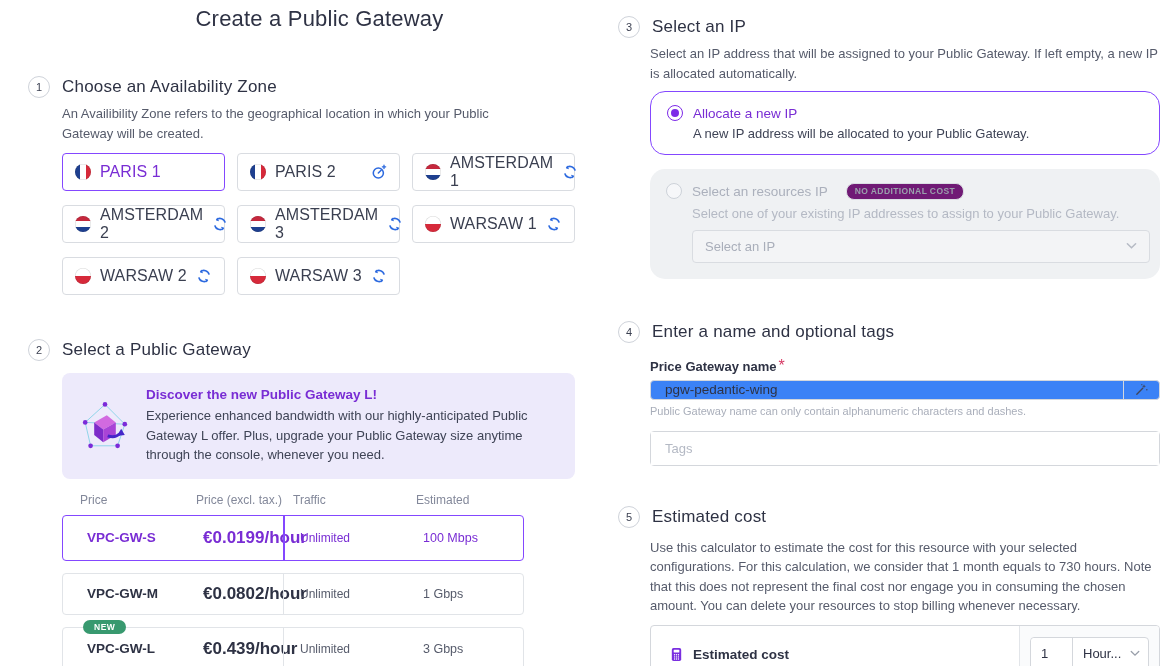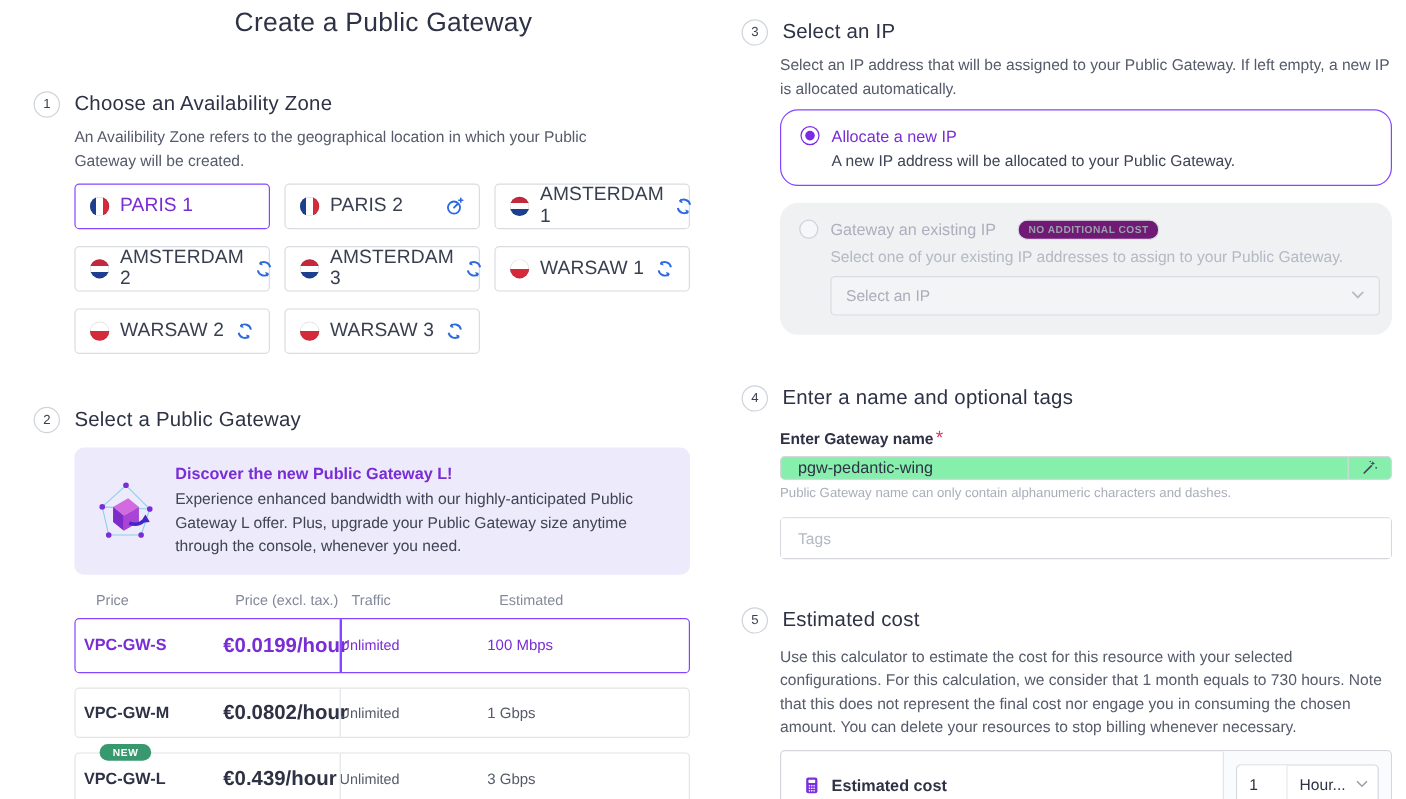--- a/index.html
+++ b/index.html
@@ -42,23 +42,23 @@
   .banner-art { width: 54px; height: 56px; flex: none; }
   .banner-title { font-size: 13.5px; font-weight: 700; color: #792dd4; }
   .banner-body { margin-top: 4px; font-size: 13px; line-height: 1.5; color: #3f4456; max-width: 430px; }
 
   
   .thead { margin: 14px 0 0 42px; width: 513px; display: grid;
     grid-template-columns: 116px 86px 134px 1fr; padding-left: 18px; }
   .thead span { font-size: 12px; color: #83889a; }
   .thead .h-traffic { padding-left: 11px; }
   .trows { margin: 8px 0 0 42px; width: 513px; }
-  .trow { position: relative; width: 513px; border: 1px solid #e1e4e8; border-radius: 4px;
+  .trow { position: relative; width: 462px; border: 1px solid #e1e4e8; border-radius: 4px;
     display: grid; grid-template-columns: 116px 86px 134px 1fr; align-items: center;
-    padding-left: 7px; margin-bottom: 12px; cursor: pointer; background: #fff; }
+    padding-left: 24px; margin-bottom: 12px; cursor: pointer; background: #fff; }
   .trow.h46 { height: 46px; } .trow.h42 { height: 42px; } .trow.h44 { height: 44px; }
   .trow .vdiv { position: absolute; left: 220px; top: 0; bottom: 0; width: 1px; background: #e1e4e8; }
   .trow .c-name  { font-size: 13.5px; font-weight: 700; color: #2e3244; }
   .trow .c-price { font-size: 17px; font-weight: 700; color: #2e3244; }
   .trow .c-traffic { font-size: 12px; color: #565b6b; padding-left: 11px; }
   .trow .c-bw      { font-size: 12.5px; color: #565b6b; }
   .trow.selected { border: 1.5px solid #8447ff; }
   .trow.selected .vdiv { background: #8447ff; width: 1.5px; }
   .trow.selected .c-name, .trow.selected .c-price { color: #792dd4; }
   .trow.selected .c-traffic, .trow.selected .c-bw { color: #792dd4; }
@@ -84,21 +84,21 @@
     color: #9aa0ac; border: 1px solid #dcdfe4; background: #701a75; border-radius: 8px;
     padding: 3px 8px; line-height: 1; }
   .ip-select { margin: 9px 0 0 26px; width: 458px; height: 33px; border: 1px solid #d9dce1;
     border-radius: 4px; background: #f3f4f6; display: flex; align-items: center;
     padding: 0 12px; color: #a9aeba; font-size: 13px; }
   .ip-select .chev { margin-left: auto; }
 
   .field-label { font-size: 13px; font-weight: 700; color: #2e3244; }
   .req { color: #d63964; margin-left: 2px; }
   .name-wrap { margin-left: 32px; margin-top: 5px; width: 510px; height: 20px;
-    border: 1px solid #d4d7dc; border-radius: 4px; display: flex; background: #86efac; }
+    border: 1px solid #d4d7dc; border-radius: 4px; display: flex; background: #3b82f6; }
   .name-input { flex: 1; border: none; outline: none; padding: 0 14px; font-size: 13.5px;
     color: #2e3244; font-family: "Liberation Sans", sans-serif; background: transparent; }
   .wand-btn { width: 36px; border-left: 1px solid #d4d7dc; display: flex; align-items: center;
     justify-content: center; cursor: pointer; }
   .helper { margin: 5px 0 0 32px; font-size: 11px; color: #a9aeba; }
   .tags-wrap { margin-left: 32px; margin-top: 14px; width: 510px; height: 35px;
     border: 1px solid #d4d7dc; border-radius: 4px; display: flex; background: #fff; }
   .tags-input { flex: 1; border: none; outline: none; padding: 0 14px; font-size: 13px;
     font-family: "Liberation Sans", sans-serif; color: #2e3244; }
   .tags-input::placeholder, .name-input::placeholder { color: #b4b9c4; }
@@ -285,39 +285,39 @@
           <span class="dot"></span>
         </span>
       <span class="opt-label">Allocate a new IP</span>
     </div>
     <div class="opt-sub">A new IP address will be allocated to your Public Gateway.</div>
   </div>
 
   <div class="opt-card disabled">
     <div class="opt-row">
       <span class="radio off"></span>
-      <span class="opt-label">Gateway an existing IP</span>
+      <span class="opt-label">Select an resources IP</span>
       <span class="cost-pill">NO ADDITIONAL COST</span>
     </div>
     <div class="opt-sub">Select one of your existing IP addresses to assign to your Public Gateway.</div>
     <div class="ip-select">
       <span>Select an IP</span>
       <svg class="chev" width="11" height="8" viewBox="0 0 12 8">
         <path d="M1.5 1.5L6 6l4.5-4.5" stroke="#b5bac4" stroke-width="1.6" fill="none" stroke-linecap="round"></path>
       </svg>
     </div>
   </div>
 
   <div class="sec-head mt42">
     <span class="stepnum">4</span>
     <span class="sec-title">Enter a name and optional tags</span>
   </div>
 
   <div class="r-indent mt14">
-    <span class="field-label">Enter Gateway name</span><span class="req">*</span>
+    <span class="field-label">Price Gateway name</span><span class="req">*</span>
   </div>
   <div class="name-wrap">
     <input class="name-input" value="pgw-pedantic-wing" style="">
     <span class="wand-btn">
       <svg width="15" height="15" viewBox="0 0 24 24">
         <path d="M4.5 19.5L14 10" stroke="#40455a" stroke-width="2.2" stroke-linecap="round" fill="none"></path>
         <path d="M16 3.5l.9 2.3 2.3.9-2.3.9-.9 2.3-.9-2.3-2.3-.9 2.3-.9z" fill="#40455a"></path>
         <circle cx="20.5" cy="12.5" r="1.2" fill="#40455a"></circle>
         <circle cx="12.5" cy="4.2" r="1" fill="#40455a"></circle>
       </svg>

